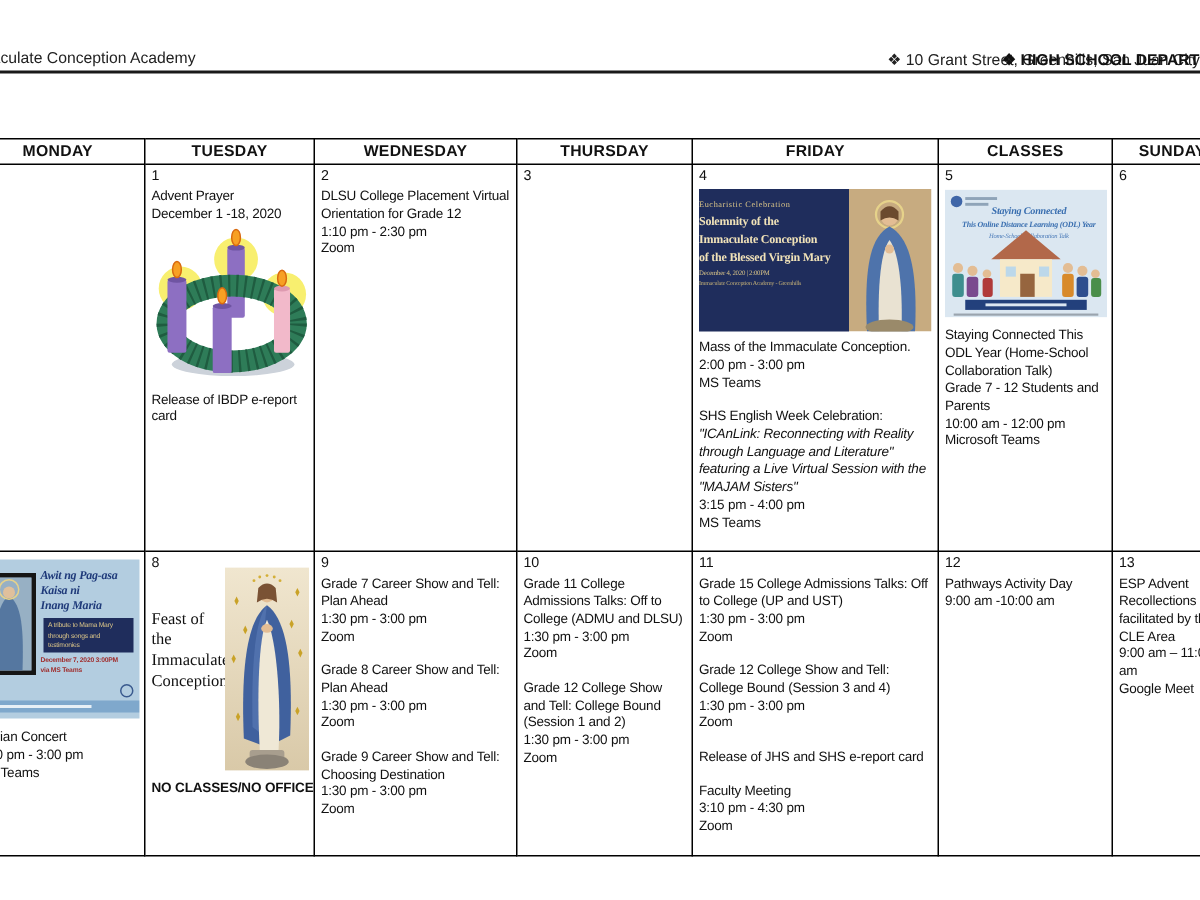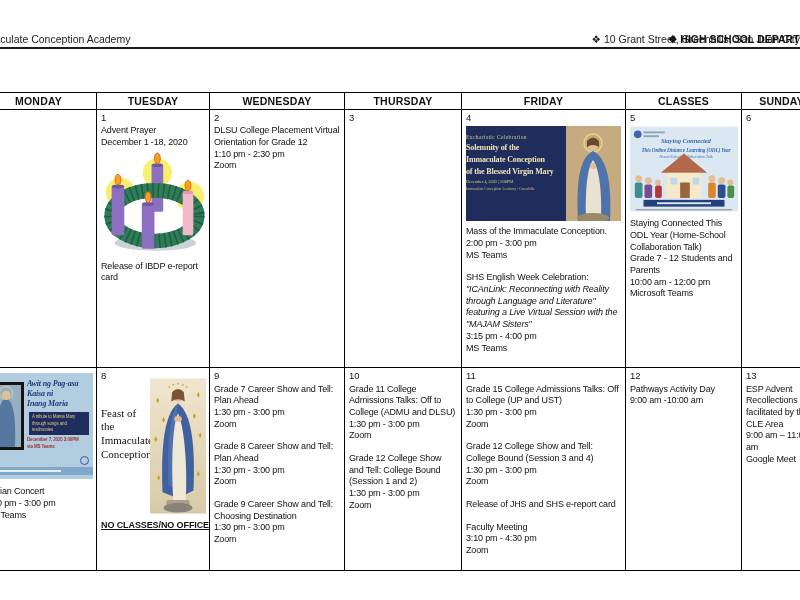--- a/index.html
+++ b/index.html
@@ -50,21 +50,21 @@
   .b7-date { color:#a03030; font-size:4.5px; font-weight:bold; line-height:1.5; }
   .b7-strip { position:absolute; left:0; bottom:4px; width:100%; height:8px; background:#7fa8cc; }
   .b7-strip i { position:absolute; left:8px; top:3px; width:70px; height:2px; background:#e8f0f6; }
   .b7-logo { position:absolute; right:4px; bottom:14px; width:9px; height:9px; border:1px solid #3a5a8e; border-radius:50%; }
   .evts7 { padding-top:116px; }
 
   
   .cell8 { position:relative; }
   .feast-label { margin-top:24px; width:50px; font-family:"Liberation Serif", serif; font-size:11px; line-height:1.25; letter-spacing:0; }
   .statue { position:absolute; right:3px; top:9px; }
-  .noclasses { position:absolute; left:4px; top:152px; font-weight:bold; font-size:9px; white-space:nowrap; letter-spacing:-.1px;text-decoration:underline; }
+  .noclasses { position:absolute; left:4px; top:152px; font-weight:bold; font-size:9px; white-space:nowrap; letter-spacing:-.1px; }
 
   .wreath { display:block; margin:2px 0 4px -2px; }
   .banner5 { display:block; margin:1px 0 5px 0; }
 </style>
 </head>
 <body>
 
 <div class="viewport">
 
   <span class="tb-left">Immaculate Conception Academy</span>

